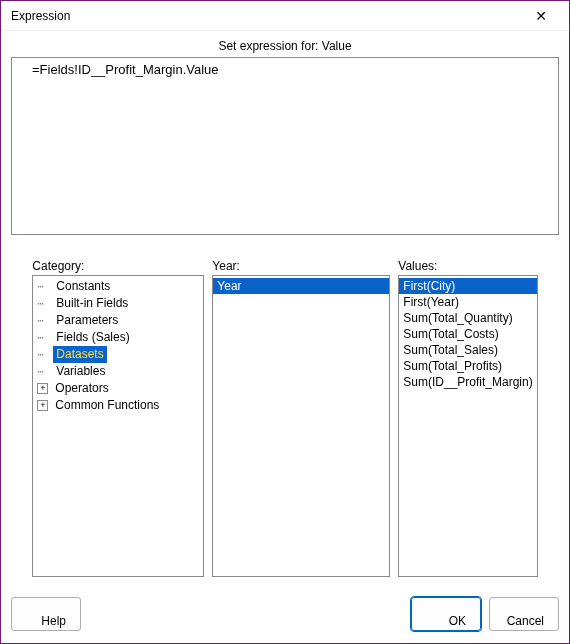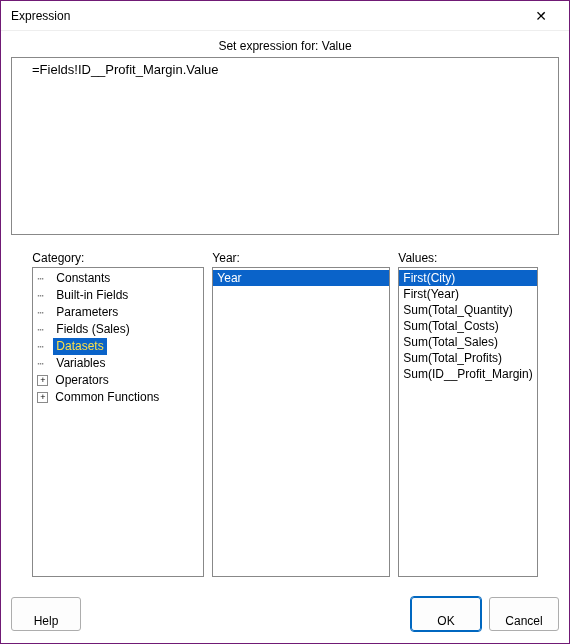--- a/index.html
+++ b/index.html
@@ -57,21 +57,21 @@
     height: 178px;
     border: 1px solid #888;
     padding: 4px 20px;
     font-family: "Segoe UI", Tahoma, sans-serif;
     font-size: 13px;
     resize: none;
     outline: none;
   }
   .cols {
     display: flex;
-    margin-top: 16px;
+    margin-top: 24px;
     gap: 8px;
     flex: 1;
     min-height: 0;
   }
   .col {
     display: flex;
     flex-direction: column;
     min-height: 0;
   }
   .col.cat { flex: 0 0 172px; }
@@ -147,20 +147,21 @@
   .footer .spacer { flex: 1; }
   .btn {
     min-width: 70px;
     height: 26px;
     border: 1px solid #adadad;
     background: #fdfdfd;
     font-size: 12px;
     cursor: pointer;
     padding: 16px 14px;
     border-radius: 3px;
+    text-align: right;
   }
   .btn.primary { border-color: #0067c0; border-width: 1px; outline: 1px solid #0067c0; }
 </style>
 </head>
 <body>
 
 <div class="dialog">
   <div class="titlebar">
     <div class="title">Expression</div>
     <div class="close-btn">

